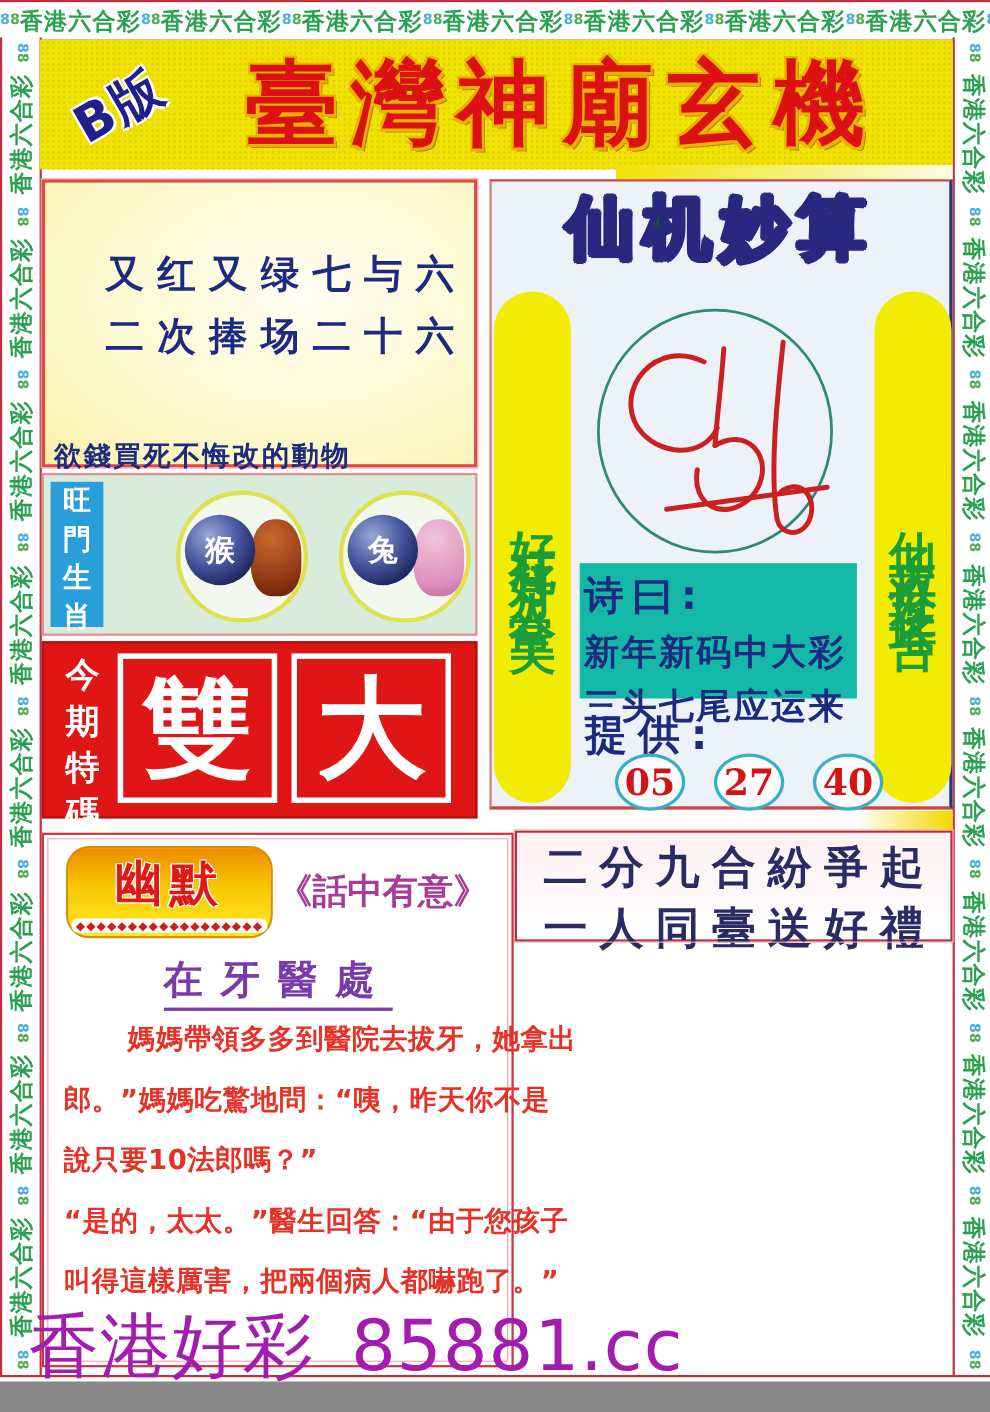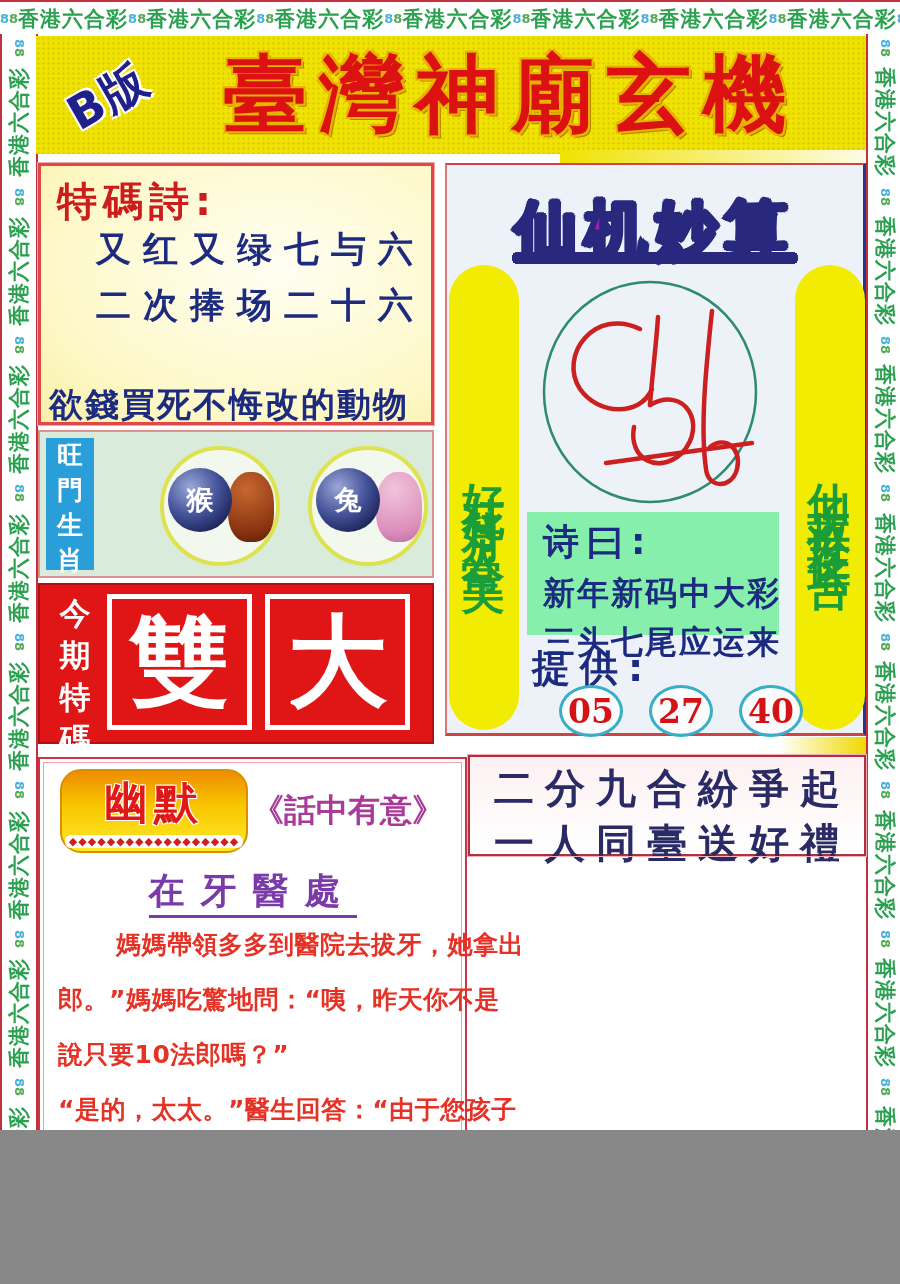--- a/index.html
+++ b/index.html
@@ -1,16 +1,16 @@
 <!DOCTYPE html>
 <html><head>
 <meta charset="utf-8">
 <style>
   html,body{margin:0;padding:0;background:#888;}
-  #page{position:relative;width:900px;height:1130px;background:#fff;overflow:hidden;
+  #page{position:relative;width:900px;height:1256px;background:#fff;overflow:hidden;
         font-family:"DejaVu Sans","Liberation Sans",sans-serif;}
   
   .strip{position:absolute;background:#fff;display:flex;align-items:center;justify-content:space-around;overflow:hidden;}
   .strip-h{left:0;width:900px;height:34px;flex-direction:row;}
   .strip-top{top:0;border-top:2px solid #c23040;border-bottom:2px solid #c23040;}
   .strip-bottom{top:1250px;border-top:2px solid #c23040;border-bottom:2px solid #c23040;}
   .strip-v{top:34px;width:34px;height:1216px;flex-direction:column;border-left:2px solid #c23040;border-right:2px solid #c23040;}
   .strip-left{left:0;}
   .strip-right{left:866px;}
   .bseg{color:#2aa050;font-weight:bold;font-size:21px;letter-spacing:1px;white-space:nowrap;}
@@ -55,32 +55,32 @@
       display:flex;flex-direction:column;align-items:center;justify-content:space-around;
       color:#fff;font-weight:bold;font-size:31px;}
   .special-square{position:absolute;top:9px;width:145px;height:136px;border:5px solid #fff;box-sizing:border-box;
       background:#e01616;display:flex;align-items:center;justify-content:center;
       color:#fff;font-size:100px;font-weight:bold;line-height:1;}
   #special-sq1{left:67px;} #special-sq2{left:225px;}
   
   #right-panel{position:absolute;left:445px;top:163px;width:421px;height:573px;box-sizing:border-box;
       background:#edf1f8;border-left:2px solid #d87878;border-top:2px solid #cc4444;
       border-right:3px solid #28368a;border-bottom:3px solid #cc4444;}
-  #rp-title{position:absolute;left:0;right:0;top:23px;text-align:center;
-      font-size:62px;font-weight:bold;color:#a21caf;letter-spacing:8px;white-space:nowrap;
+  #rp-title{position:absolute;left:0;right:0;top:0;text-align:center;
+      font-size:62px;font-weight:bold;color:#14532d;letter-spacing:8px;white-space:nowrap;
       -webkit-text-stroke:3px #28287e;
-      text-shadow:2px 2px 0 #28287e,-2px -2px 0 #28287e,2px -2px 0 #28287e,-2px 2px 0 #28287e,0 3px 0 #28287e,3px 0 0 #28287e,-3px 0 0 #28287e,0 -3px 0 #28287e;text-decoration:underline;}
+      text-shadow:2px 2px 0 #28287e,-2px -2px 0 #28287e,2px -2px 0 #28287e,-2px 2px 0 #28287e,0 3px 0 #28287e,3px 0 0 #28287e,-3px 0 0 #28287e,0 -3px 0 #28287e;}
   .pill{position:absolute;top:100px;width:70px;height:465px;background:#f2ec02;border-radius:36px;
       display:flex;align-items:center;justify-content:center;}
   #pill-left{left:2px;} #pill-right{left:348px;}
   .pill-text{writing-mode:vertical-rl;text-orientation:upright;color:#1b9e38;font-size:43px;font-weight:bold;
       letter-spacing:14px;font-family:"DejaVu Serif","Liberation Serif",serif;}
   #oracle-circle{position:absolute;left:93px;top:112px;width:220px;height:230px;}
-  #rp-poem{position:absolute;left:80px;top:347px;width:252px;height:123px;background:#86efac;
-      padding:6px 16px;box-sizing:border-box;}
+  #rp-poem{position:absolute;left:80px;top:347px;width:252px;height:123px;background:#14b8a6;
+      padding:6px 4px;box-sizing:border-box;}
   .rp-poem-line{color:#1c2a80;font-weight:bold;white-space:nowrap;}
   #rp-poem-label{font-size:36px;letter-spacing:8px;}
   .rp-verse{font-size:32px;margin-top:5px;letter-spacing:2px;}
   #rp-provide{position:absolute;left:85px;top:478px;color:#1c2a80;font-size:38px;font-weight:bold;letter-spacing:10px;}
   #numbers-row{position:absolute;left:112px;top:520px;display:flex;gap:26px;}
   .num-ball{width:58px;height:46px;border:3px solid #38aec8;border-radius:50%;background:rgba(255,255,255,.75);
       display:flex;align-items:center;justify-content:center;color:#d41414;font-size:33px;font-weight:bold;
       font-family:"DejaVu Serif","Liberation Serif",serif;}
   #rp-tail{position:absolute;left:783px;top:737px;width:83px;height:19px;
       background:linear-gradient(to left,#f0d800,#fffef2);}
@@ -189,24 +189,23 @@
       <span class="bsep"><span class="c1">8</span><span class="c2">8</span></span>
     </div>
 
   <div id="banner">
     <div id="banner-edition">B版</div>
     <div id="banner-title">臺灣神廟玄機</div>
   </div>
   <div id="banner-tail"></div>
 
   <div class="lbox" id="poem-box">
-    <div class="red-label" style="top:8px;">特碼詩:</div>
     <div class="navy-line" style="left:55px;top:60px;letter-spacing:12px;">又红又绿七与六</div>
     <div class="navy-line" style="left:55px;top:116px;letter-spacing:12px;">二次捧场二十六</div>
-    <div class="navy-line" style="left:8px;top:216px;font-size:34px;letter-spacing:2px;">欲錢買死不悔改的動物</div>
+    <div class="navy-line" style="left:8px;top:232px;font-size:25px;letter-spacing:2px;">欲錢買死不悔改的動物</div>
   </div>
 
   <div class="lbox" id="zodiac-box">
     <div id="zodiac-label">
         <span>旺</span>
         <span>門</span>
         <span>生</span>
         <span>肖</span>
       </div>
     <div class="ring" id="ring-monkey">

